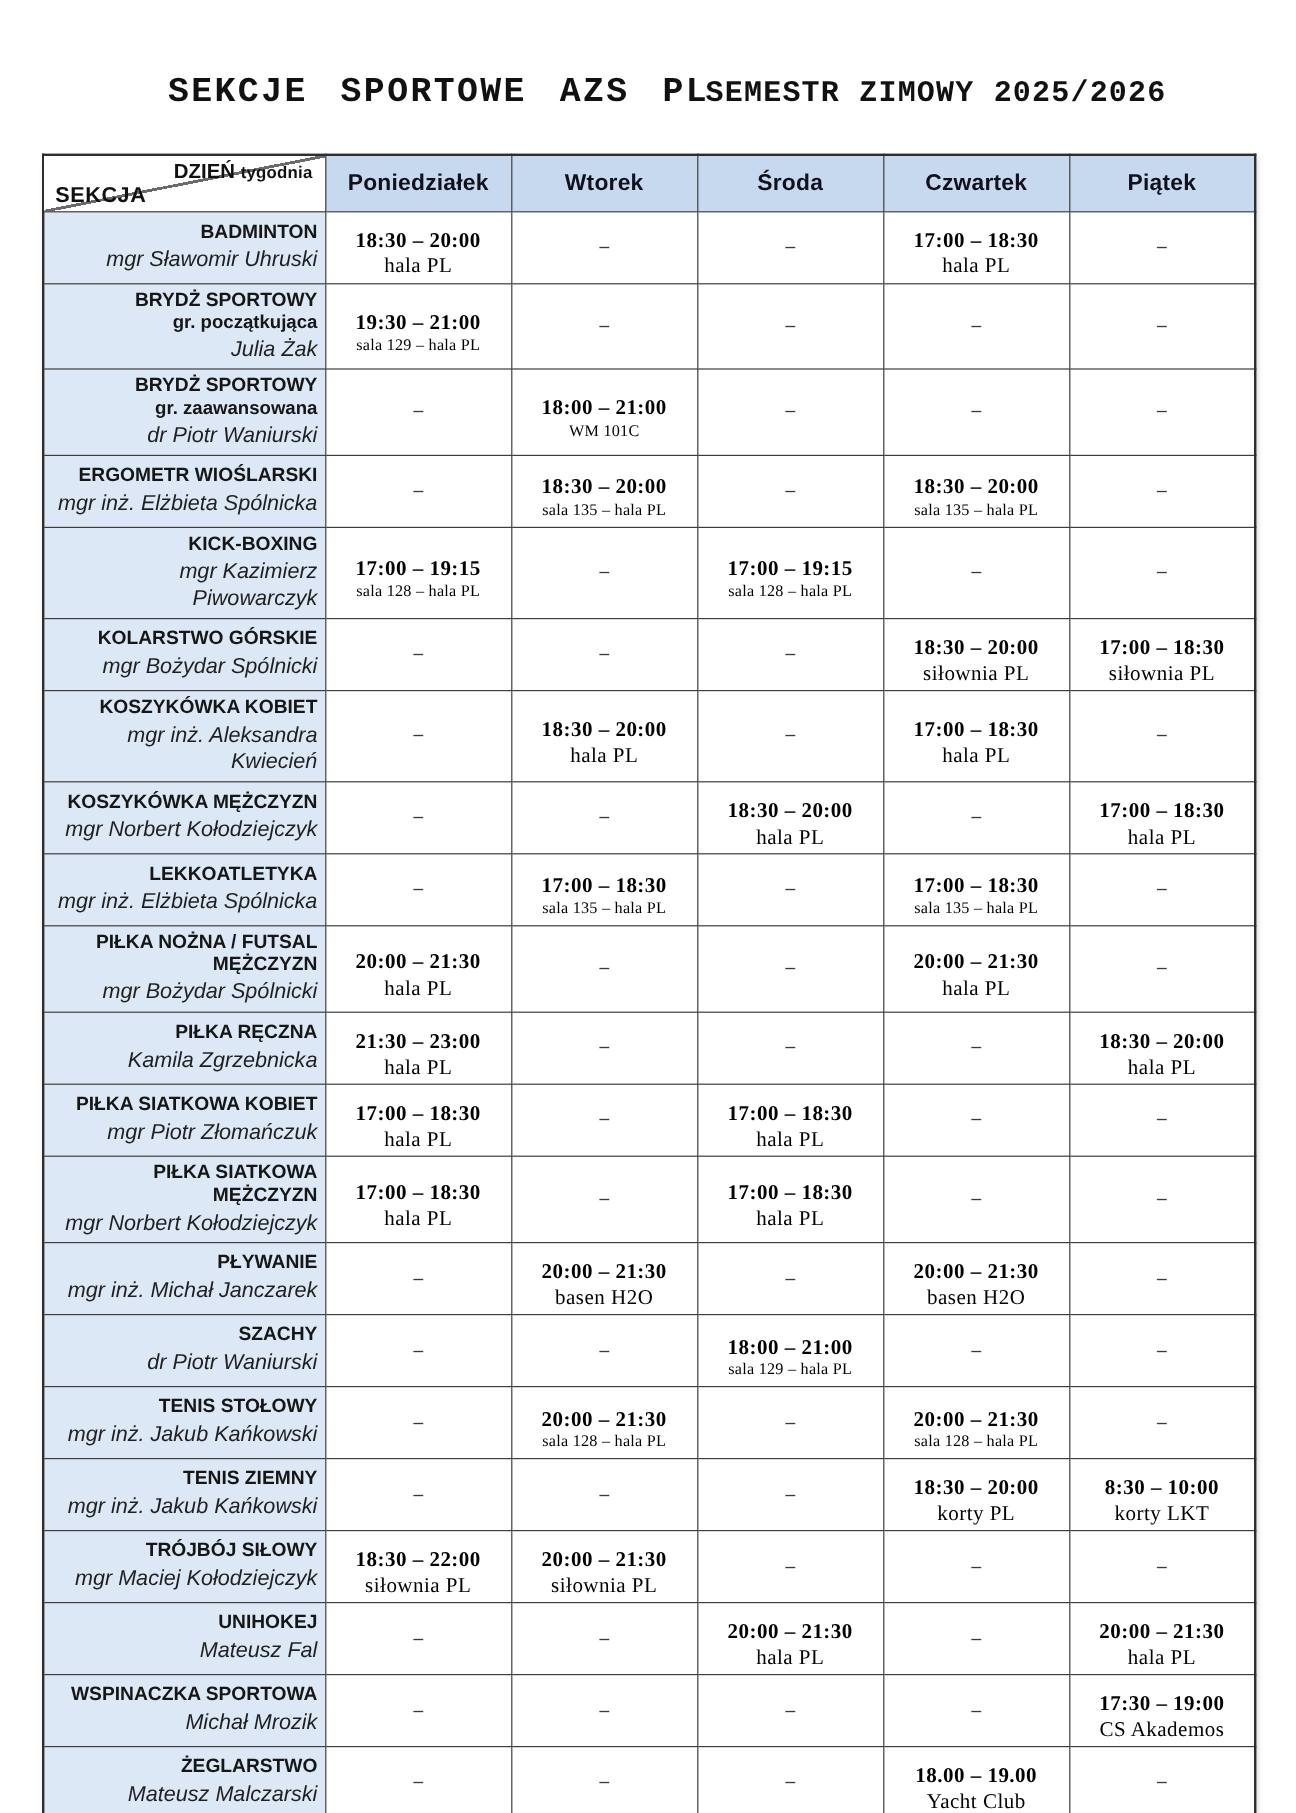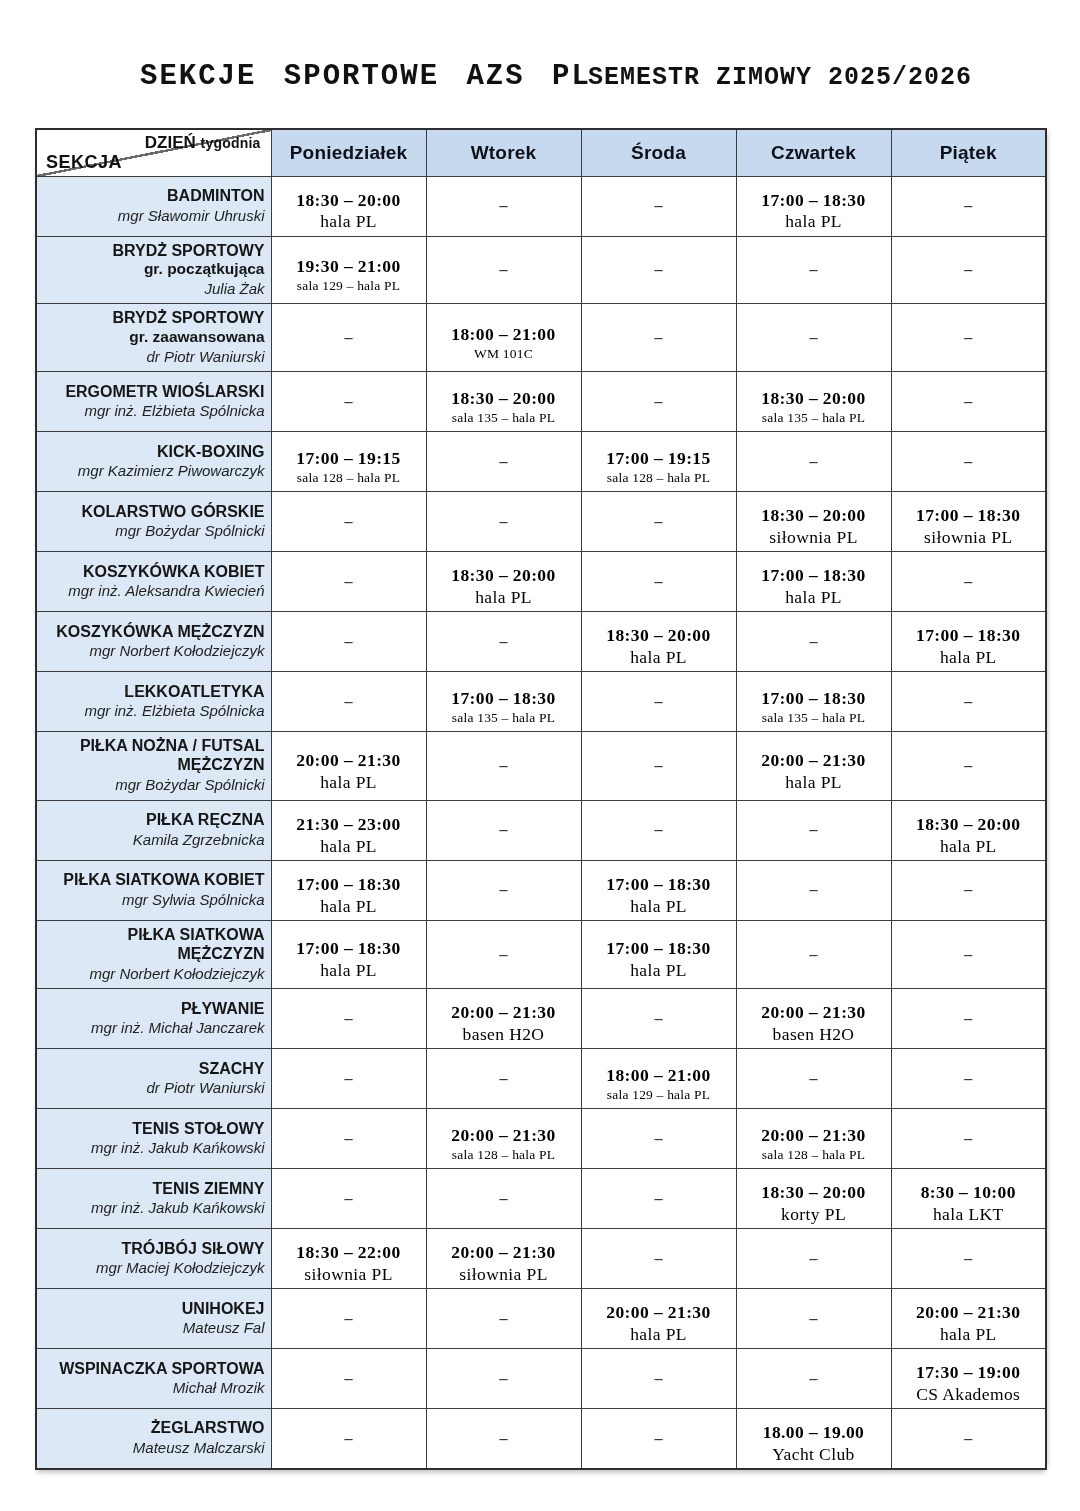--- a/index.html
+++ b/index.html
@@ -67,21 +67,21 @@
     background:#dce8f5; text-align:right; vertical-align:middle;
     padding:5px 6px 5px 9px;
   }
   .section-name {
     font-size:16px; font-weight:bold; color:#161616; line-height:1.18;
   }
   .section-group {
     font-size:15.5px; font-weight:bold; color:#161616; line-height:1.18;
   }
   .section-coach {
-    font-size:15px; font-style:italic; color:#1f1f1f; line-height:1.25; margin-top:1px;
+    font-size:18px; font-style:italic; color:#1f1f1f; line-height:1.25; margin-top:1px;
   }
   td.slot-cell {
     background:#ffffff; text-align:center; vertical-align:middle; padding:2px;
   }
   .slot-time {
     font-family:"Liberation Serif", serif; font-weight:bold;
     font-size:17.5px; color:#000; line-height:1.25; letter-spacing:.4px;margin-top:10px;
   }
   .slot-place {
     font-family:"Liberation Serif", serif; font-weight:normal;
@@ -379,21 +379,21 @@
             <div class="slot-dash">–</div>
           </td>
           <td class="slot-cell">
             <div class="slot-time">18:30 – 20:00</div>
             <div class="slot-place">hala PL</div>
           </td>
         </tr>
         <tr class="body-row">
           <td class="section-cell">
             <div class="section-name">PIŁKA SIATKOWA KOBIET</div>
-            <div class="section-coach">mgr Sylwia Spólnicka</div>
+            <div class="section-coach">mgr Piotr Złomańczuk</div>
           </td>
           <td class="slot-cell">
             <div class="slot-time">17:00 – 18:30</div>
             <div class="slot-place">hala PL</div>
           </td>
           <td class="slot-cell">
             <div class="slot-dash">–</div>
           </td>
           <td class="slot-cell">
             <div class="slot-time">17:00 – 18:30</div>
@@ -510,21 +510,21 @@
           </td>
           <td class="slot-cell">
             <div class="slot-dash">–</div>
           </td>
           <td class="slot-cell">
             <div class="slot-time">18:30 – 20:00</div>
             <div class="slot-place">korty PL</div>
           </td>
           <td class="slot-cell">
             <div class="slot-time">8:30 – 10:00</div>
-            <div class="slot-place">hala LKT</div>
+            <div class="slot-place">korty LKT</div>
           </td>
         </tr>
         <tr class="body-row">
           <td class="section-cell">
             <div class="section-name">TRÓJBÓJ SIŁOWY</div>
             <div class="section-coach">mgr Maciej Kołodziejczyk</div>
           </td>
           <td class="slot-cell">
             <div class="slot-time">18:30 – 22:00</div>
             <div class="slot-place">siłownia PL</div>

